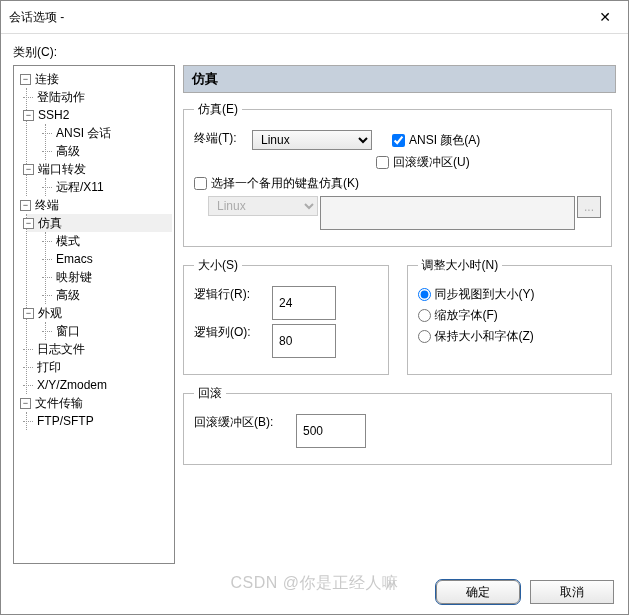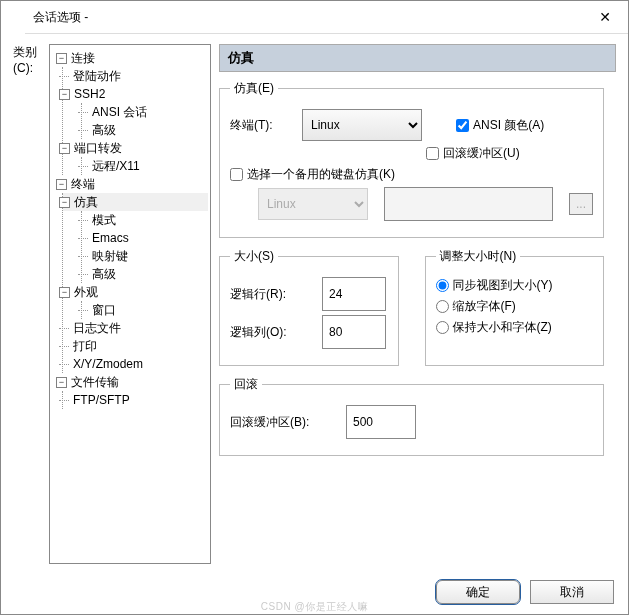--- a/index.html
+++ b/index.html
@@ -1,53 +1,53 @@
 <!DOCTYPE html>
 <html><head>
   <meta charset="utf-8">
   <style>
     * { box-sizing: border-box; font-family: "Microsoft YaHei", "Segoe UI", sans-serif; font-size: 12px; }
     body { margin: 0; padding: 0; background: #fff; width: 629px; height: 615px; border: 1px solid #888; position: relative; }
-    .titlebar { height: 15px; display: flex; align-items: center; padding: 16px 8px; border-bottom: 1px solid #ddd; margin-left: 24px; }
+    .titlebar { height: 15px; display: flex; align-items: center; padding: 16px 8px; border-bottom: 1px solid #ddd; }
     .titlebar-title { flex: 1; font-size: 12px; }
     .close-btn { width: 30px; text-align: center; font-size: 14px; cursor: default; }
-    .content { padding: 10px 12px 0 12px; display: flex; flex-direction: row; height: 530px; }
+    .content { padding: 10px 12px 0 12px; display: flex; flex-direction: column; height: 530px; }
     .category-label { margin-bottom: 4px; }
     .main-area { display: flex; flex: 1; gap: 8px; min-height: 0; }
     .tree-panel { width: 162px; border: 1px solid #888; background: #fff; padding: 4px 2px; overflow-y: auto; }
     .tree ul { list-style: none; margin: 0; padding-left: 0; }
     .tree > ul > li > ul { border-left: 1px dotted #999; margin-left: 10px; }
     .tree ul ul { padding-left: 0; }
     .tree li { position: relative; }
     .tree .node { display: flex; align-items: center; padding: 1px 2px; white-space: nowrap; line-height: 16px; }
     .tree .node.sel { background: #f0f0f0; }
     .exp { width: 11px; height: 11px; border: 1px solid #808080; background: #fff; display: inline-flex; align-items: center; justify-content: center; font-size: 9px; line-height: 9px; margin-right: 4px; margin-left: -6px; position: relative; z-index: 1; color: #333; }
     .leaf-sp { display:inline-block; width: 14px; margin-left: -6px; position: relative; }
     .leaf-sp::before { content:''; position:absolute; left:0; top:50%; width:10px; border-top:1px dotted #999; }
     .tree ul ul { margin-left: 18px; border-left: 1px dotted #999; }
     .tree > ul > li > .node { padding-left: 4px; }
     .tree > ul > li > .node .exp { margin-left: 0; }
     
     .right-panel { flex: 1; display: flex; flex-direction: column; }
     .panel-header { background: #c6d0dc; border: 1px solid #aaa; padding: 4px 8px; font-weight: bold; font-size: 13px; margin-bottom: 8px; }
-    fieldset { border: 1px solid #bbb; margin: 0 12px 10px 0; padding: 8px 10px 12px 10px; }
+    fieldset { border: 1px solid #bbb; margin: 0 4px 10px 0; padding: 8px 10px 12px 10px; }
     legend { padding: 0 4px; }
-    .row { display: flex; align-items: center; margin: 4px 0; gap: 16px; }
-    select { height: 32px; border: 1px solid #888; background: linear-gradient(#fafafa,#e8e8e8); padding: 0 4px; }
+    .row { display: flex; margin: 4px 0; gap: 2px; }
+    select { height: 20px; border: 1px solid #888; background: linear-gradient(#fafafa,#e8e8e8); padding: 0 4px; }
     select:disabled { background: #e8e8e8; color: #888; border-color: #bbb; }
     input[type=text] { height: 22px; border: 1px solid #888; padding: 16px 6px; background: #fff; }
     input[type=text]:disabled { background: #f4f4f4; }
     .chk, .rad { display: flex; align-items: center; gap: 4px; }
     .chk input, .rad input { margin: 0; }
     .cols { display: flex; gap: 14px; }
     .browse-btn { width: 24px; height: 22px; border: 1px solid #888; background: #eee; text-align:center; line-height:18px; }
     .footer { position: absolute; bottom: 10px; right: 14px; display: flex; gap: 10px; }
     .btn { width: 84px; height: 24px; border: 1px solid #888; background: linear-gradient(#fdfdfd,#e8e8e8); cursor: default; }
     .btn.primary { outline: 1px solid #285f9f; border-radius: 6px; }
-    .watermark { position: absolute; bottom: 0; left: 50%; transform: translateX(-50%); color: rgba(120,120,120,0.4); font-size: 10px; pointer-events:none; letter-spacing: 0.5px;}
+    .watermark { position: absolute; bottom: 20px; left: 50%; transform: translateX(-50%); color: rgba(120,120,120,0.4); font-size: 16px; pointer-events:none; letter-spacing: 0.5px;}
   </style>
 </head>
 <body>
 
 <div class="titlebar">
   <span class="titlebar-title">会话选项 -</span>
   <span class="close-btn">✕</span>
 </div>
 
 <div class="content">

